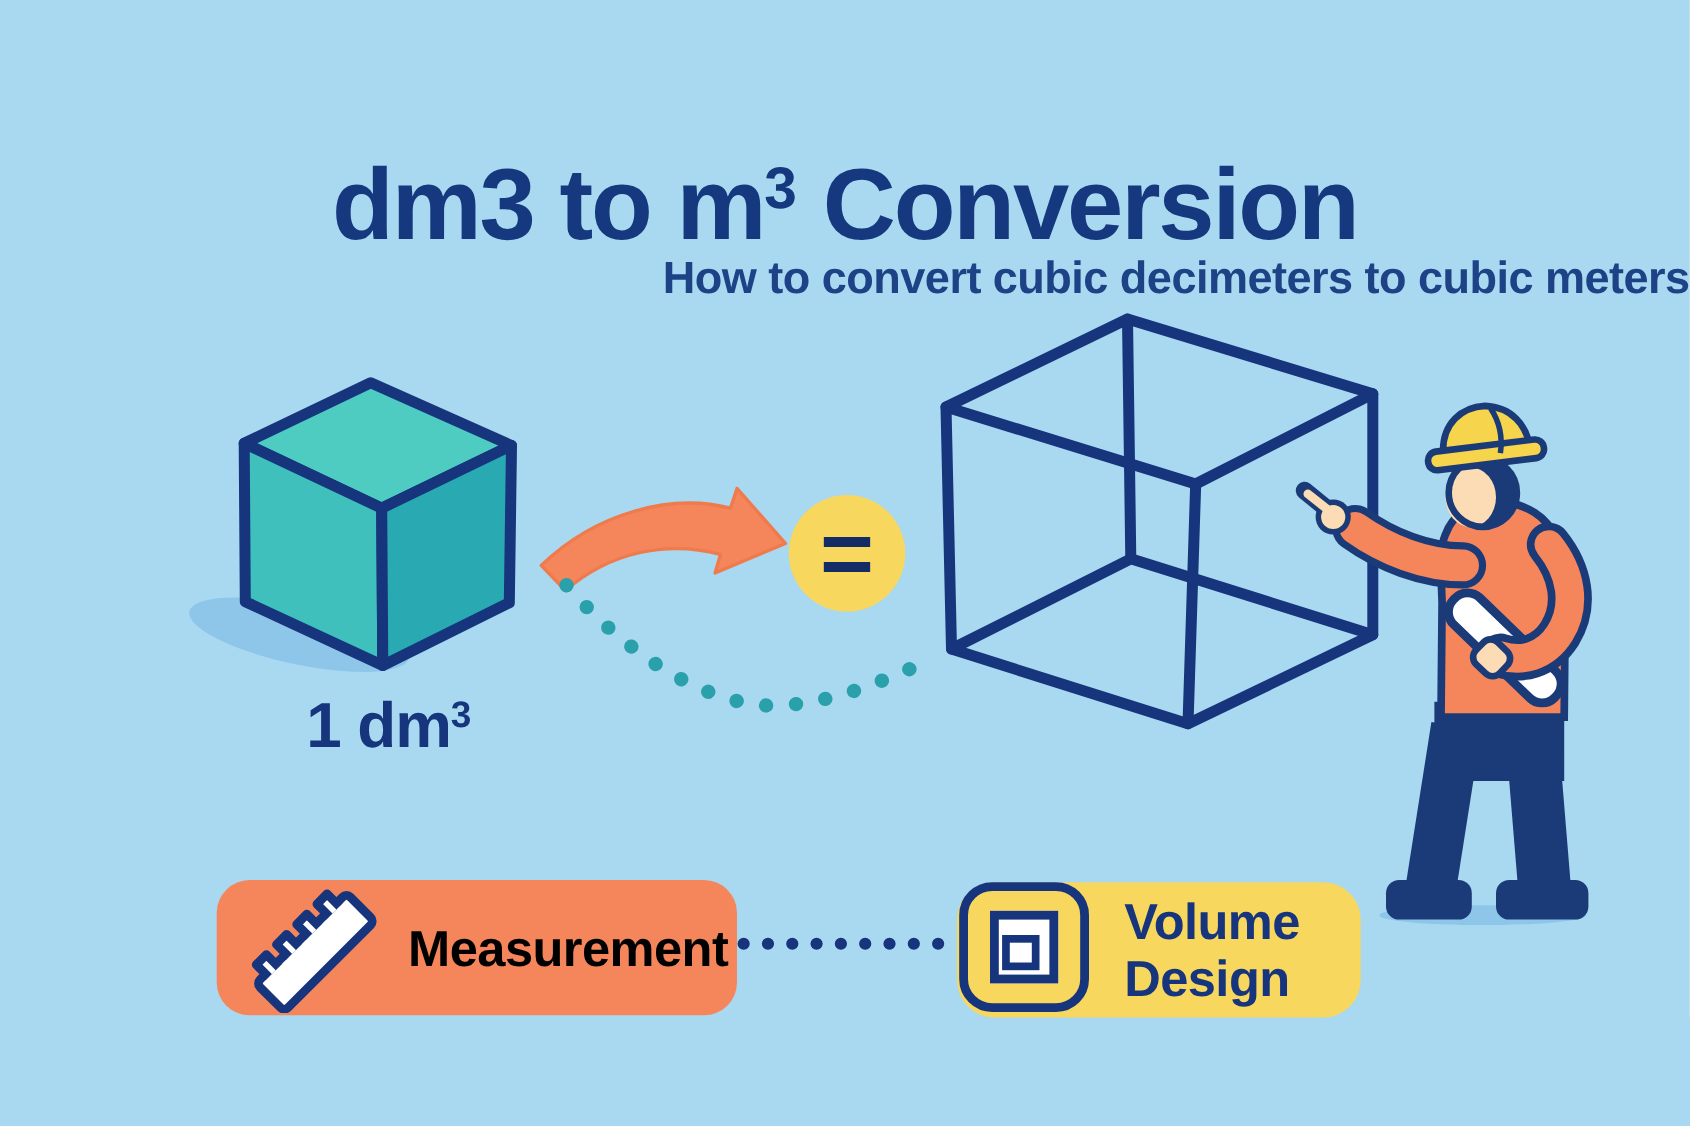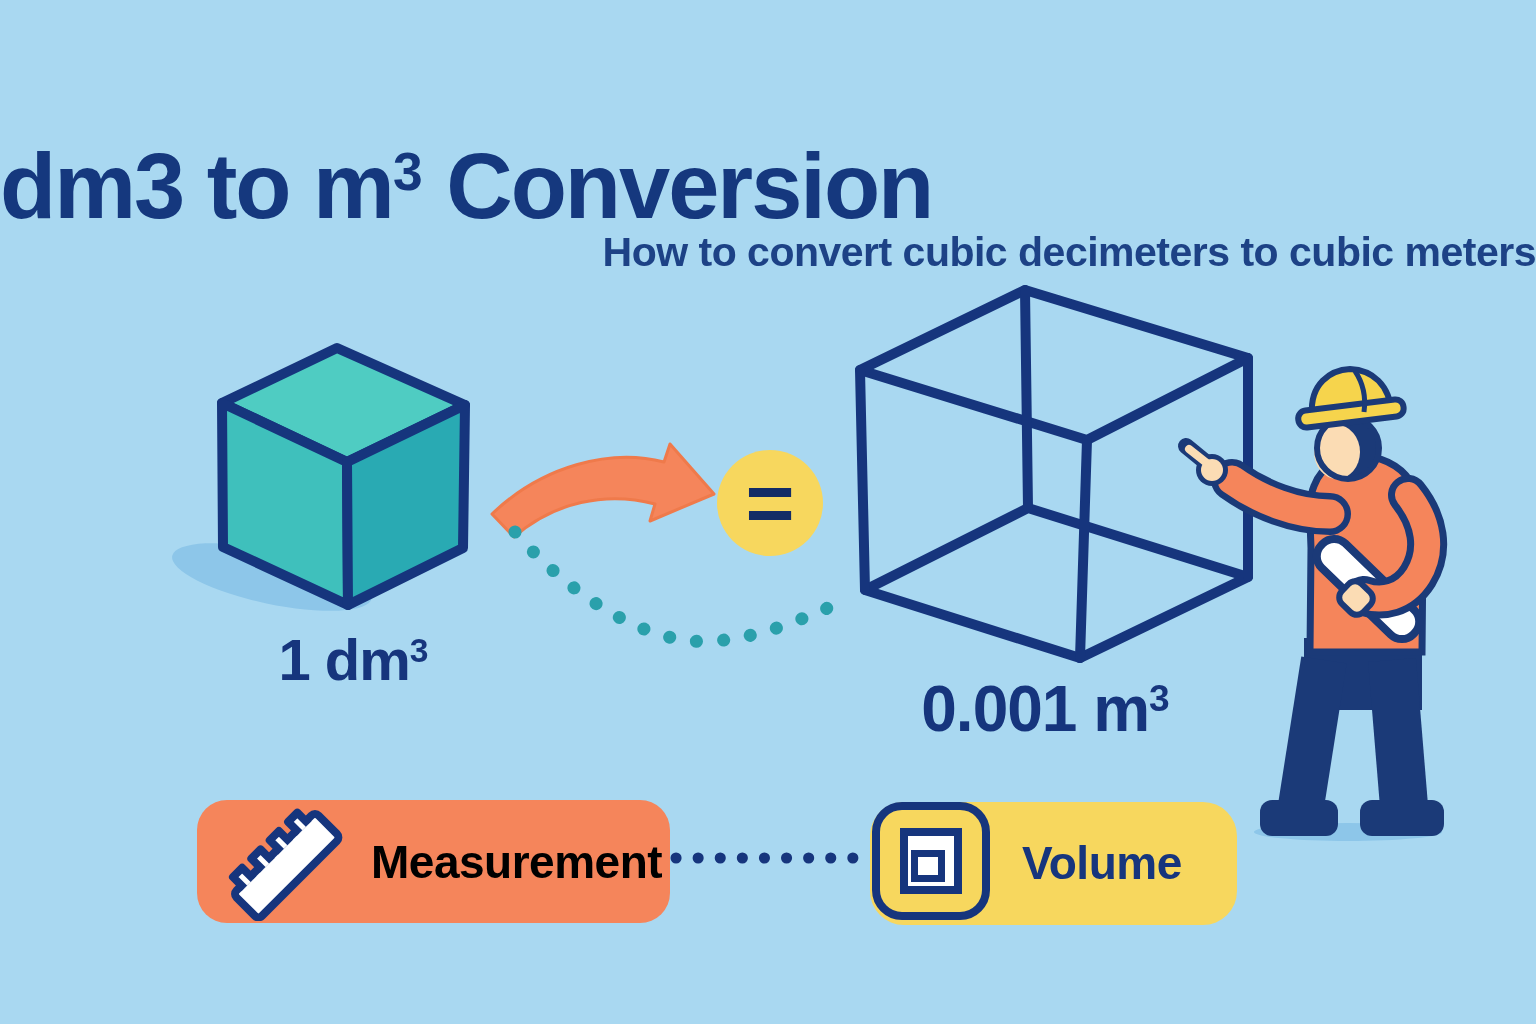--- a/index.html
+++ b/index.html
@@ -5,21 +5,21 @@
   html,body{margin:0;padding:0;}
   .stage{
     position:relative;width:1536px;height:1024px;overflow:hidden;
     background:#a9d8f1;
     font-family:"Liberation Sans",sans-serif;
     color:#16357d;
   }
   .abs{position:absolute;}
   
   .title{
-    top:78px;left:0;width:1536px;
+    top:78px;left:0;width:1536px;text-align:center;
     font-size:92px;font-weight:800;letter-spacing:-2px;color:#15387e;
     line-height:1.0;
   }
   .title .t-sup{font-size:0.58em;vertical-align:0.52em;letter-spacing:0;}
   .subtitle{
     top:188px;left:0;width:1536px;text-align:right;
     font-size:41px;font-weight:700;color:#1d4286;letter-spacing:-0.5px;
   }
   
   .art{top:0;left:0;width:1536px;height:1024px;}
@@ -150,38 +150,38 @@
 
   <h1 class="abs title"><span>dm3 to m</span><sup class="t-sup">3</sup><span> Conversion</span></h1>
   <p class="abs subtitle">How to convert cubic decimeters to cubic meters</p>
 
   <div class="abs equals-badge">
       <span>=</span>
     </div>
 
   <div class="abs cube-label label-small"><span>1 dm</span><sup class="t-sup">3</sup></div>
 
-  <div class="abs cube-label label-large"><span>0.001 m</span><sup class="t-sup">3</sup></div>
 
   <div class="abs badge-measure">
     <svg class="ruler-wrap" viewBox="0 0 118 118" aria-hidden="true">
       <g transform="translate(59,62) rotate(-45)">
         <rect x="-58" y="-17" width="116" height="36" rx="5" fill="#ffffff" stroke="#16357d" stroke-width="8" stroke-linejoin="round"></rect>
         <path d="M-46,-13 L-46,-29 L-33,-29 L-33,-13" fill="#ffffff" stroke="#16357d" stroke-width="8" stroke-linejoin="round"></path>
         <path d="M-20,-13 L-20,-29 L-7,-29 L-7,-13" fill="#ffffff" stroke="#16357d" stroke-width="8" stroke-linejoin="round"></path>
         <path d="M6,-13 L6,-29 L19,-29 L19,-13" fill="#ffffff" stroke="#16357d" stroke-width="8" stroke-linejoin="round"></path>
         <path d="M32,-13 L32,-29 L45,-29 L45,-13" fill="#ffffff" stroke="#16357d" stroke-width="8" stroke-linejoin="round"></path>
       </g>
     </svg>
     <span class="label">Measurement</span>
   </div>
 
   <div class="abs badge-volume">
     <div class="label">
       <div>Volume</div>
+      <div>Design</div>
     </div>
   </div>
   <div class="abs vol-icon">
     <div class="vol-sq-outer">
       <div class="vol-sq-inner"></div>
     </div>
   </div>
 
 </div>
 

